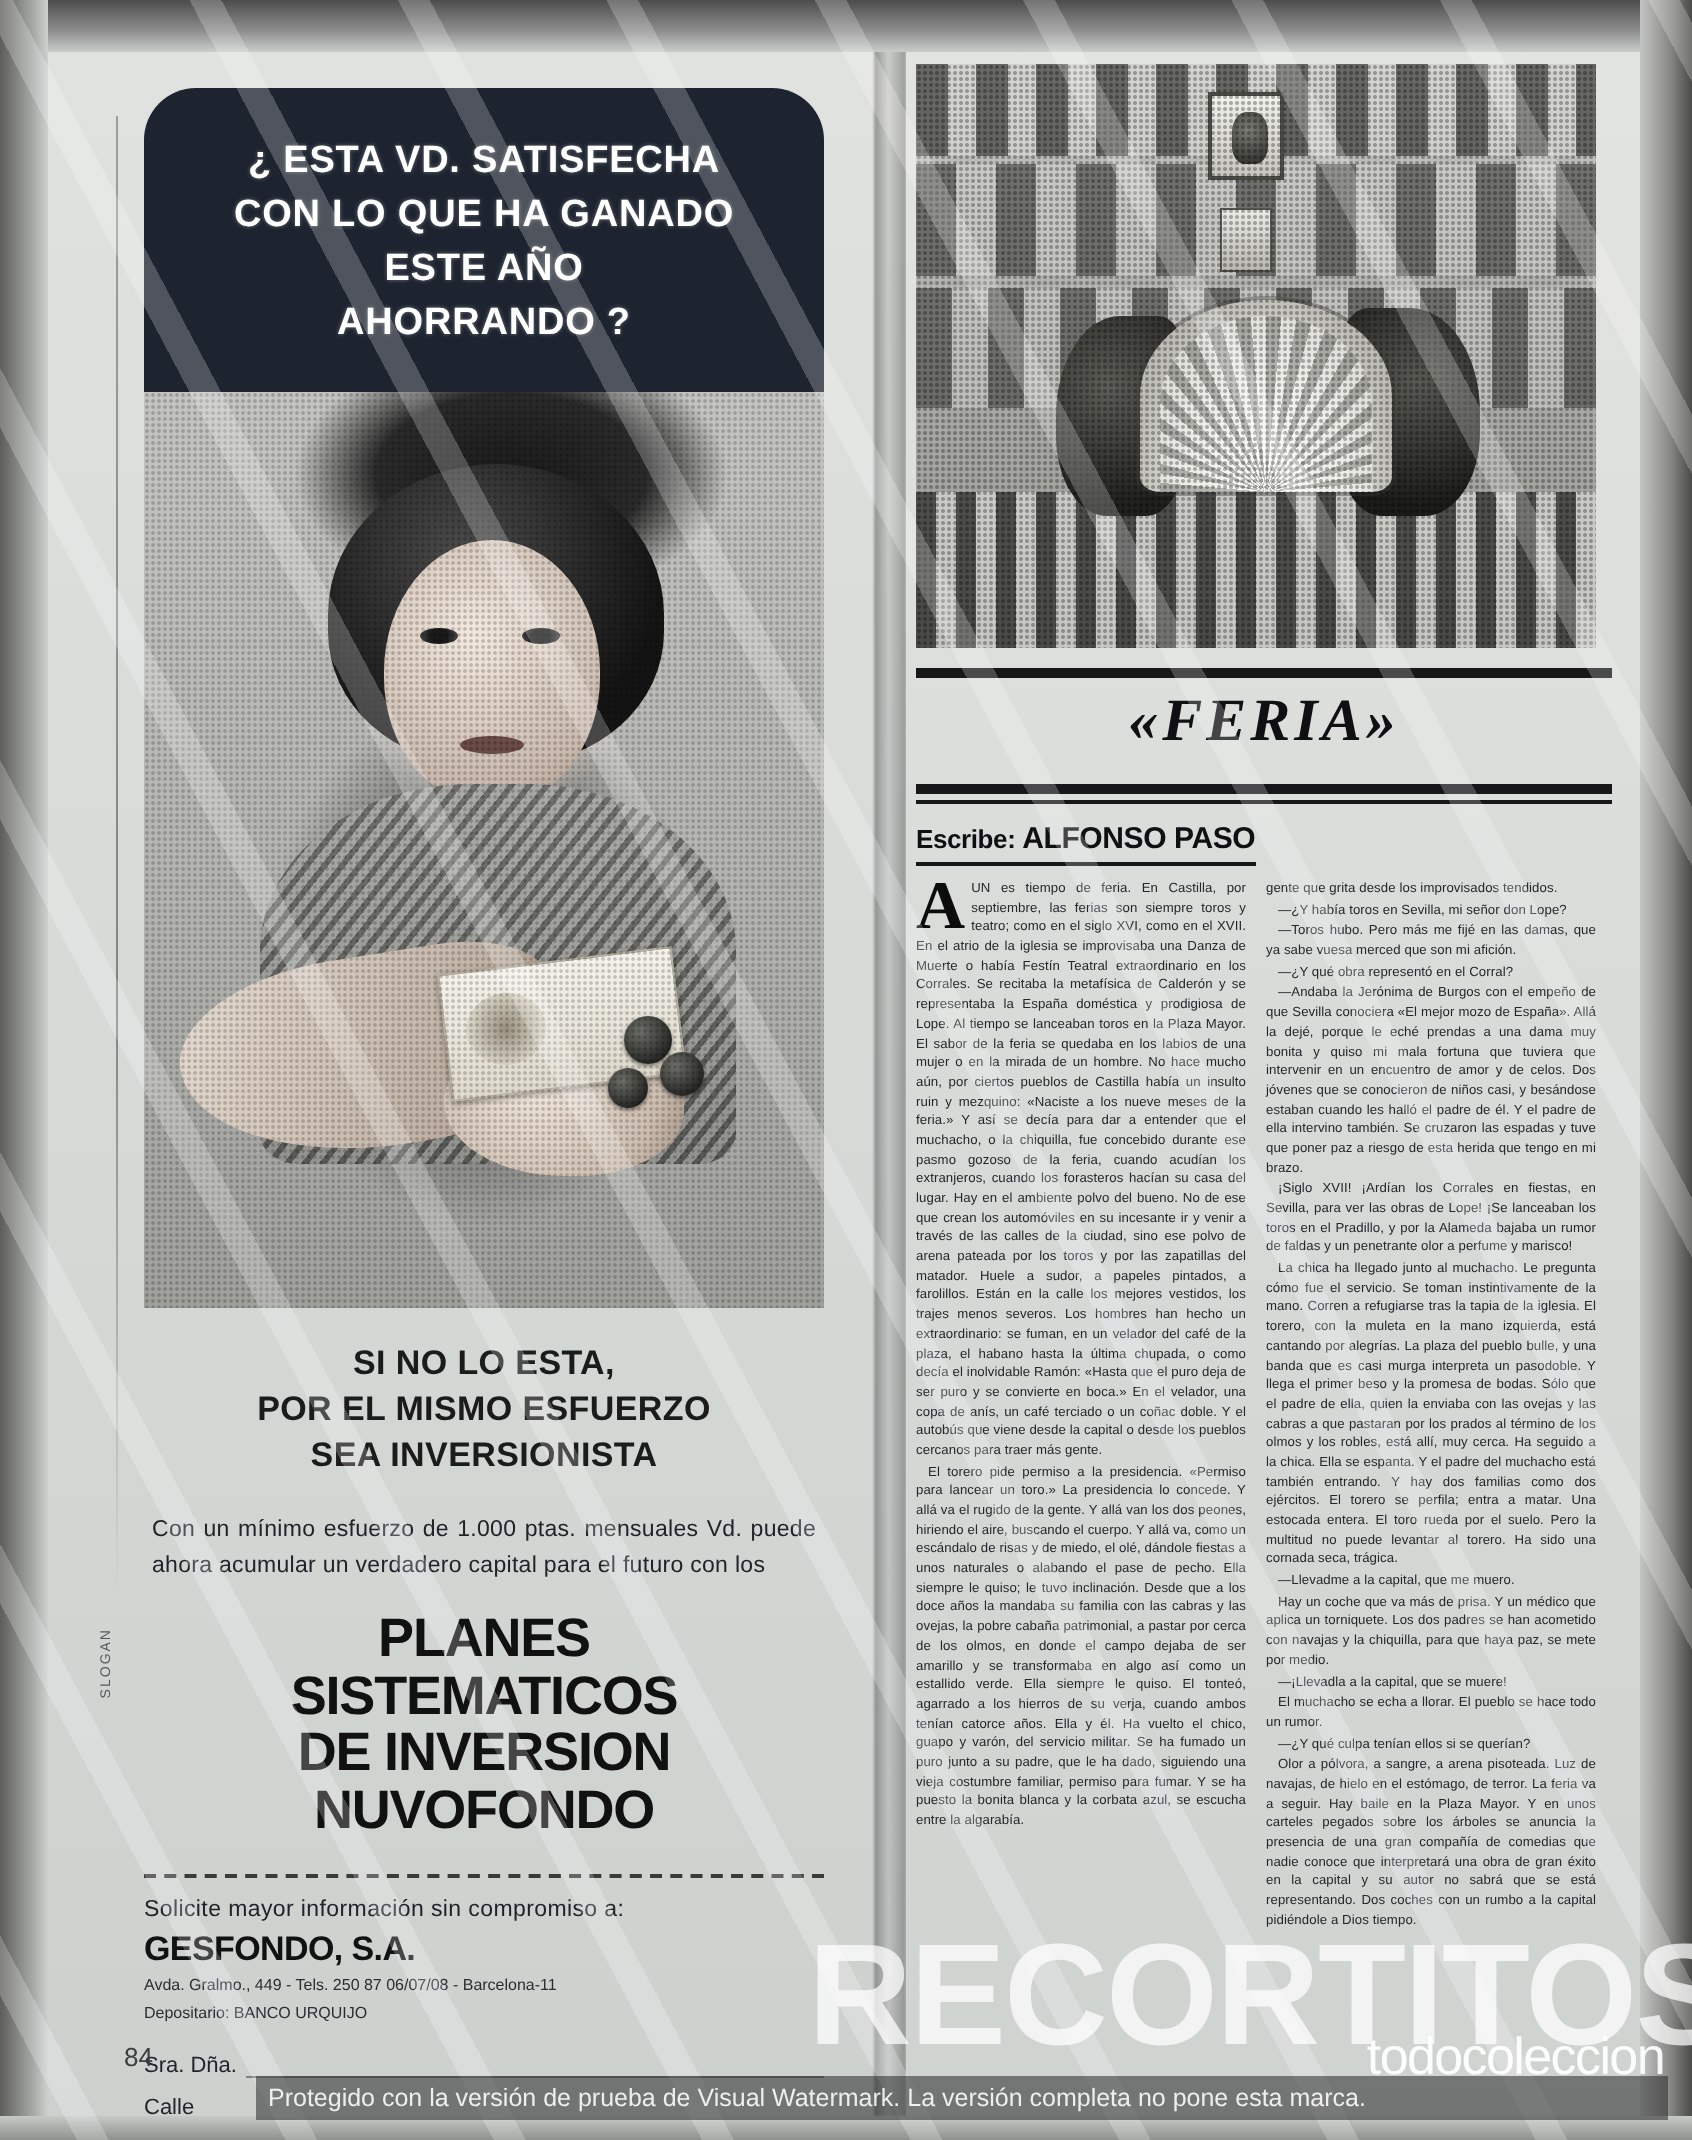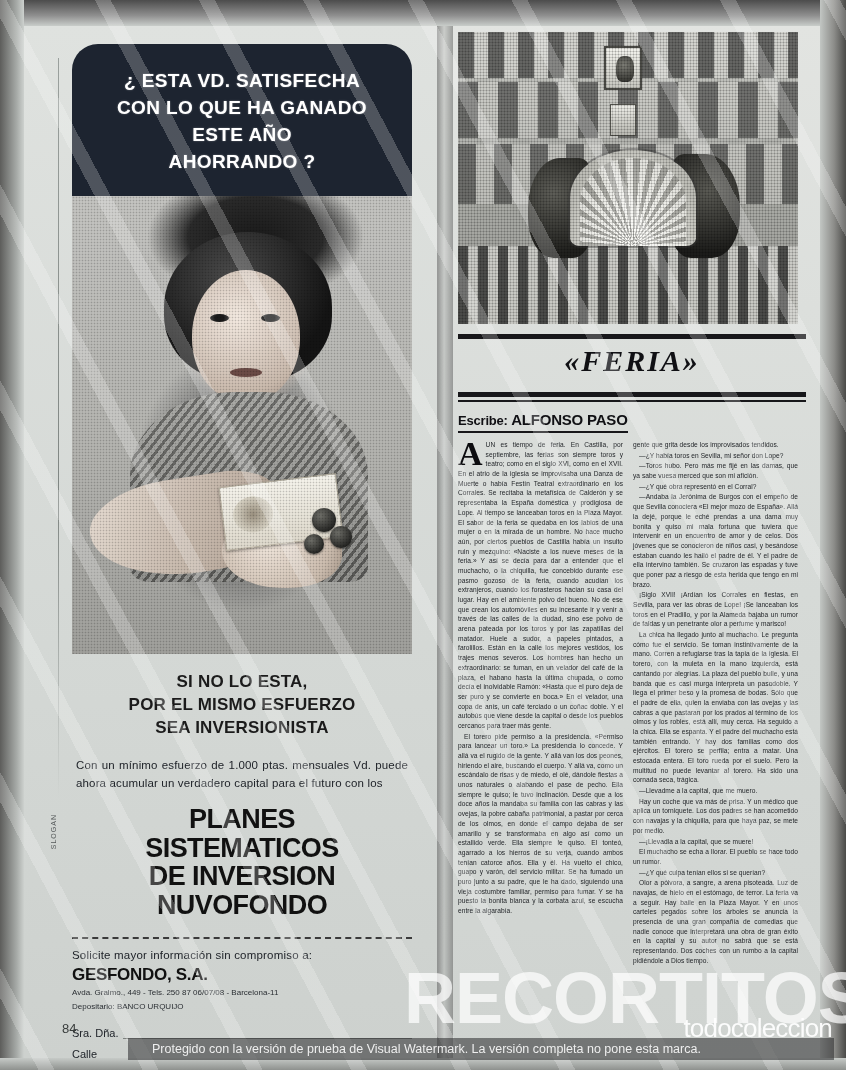--- a/index.html
+++ b/index.html
@@ -195,21 +195,21 @@
       rgba(255,255,255,0) 48px 92px); }
   .wm-recortitos { position:absolute; left:404px; top:962px; width:470px;
     font-size:72px; font-weight:bold; color:rgba(255,255,255,.72);
     letter-spacing:-1px; line-height:1; white-space:nowrap;
     pointer-events:none; }
   .wm-todocoleccion { position:absolute; right:14px; bottom:26px;
     font-size:26px; font-weight:normal; color:rgba(255,255,255,.92);
     letter-spacing:-.8px; pointer-events:none; }
   .wm-bar { position:absolute; left:128px; bottom:10px; width:706px; height:22px;
     background:rgba(40,40,42,.55);
-    display:flex; align-items:center; padding-left:24px; pointer-events:none; }
+    display:flex; align-items:center; padding-left:6px; pointer-events:none; }
   .wm-bar span { font-size:12.5px; color:rgba(255,255,255,.88); white-space:nowrap; }
 </style>
 </head>
 <body>
 
 <div id="scan">
 
   <div id="left-page">
 
     <div class="ad-rule"></div>

